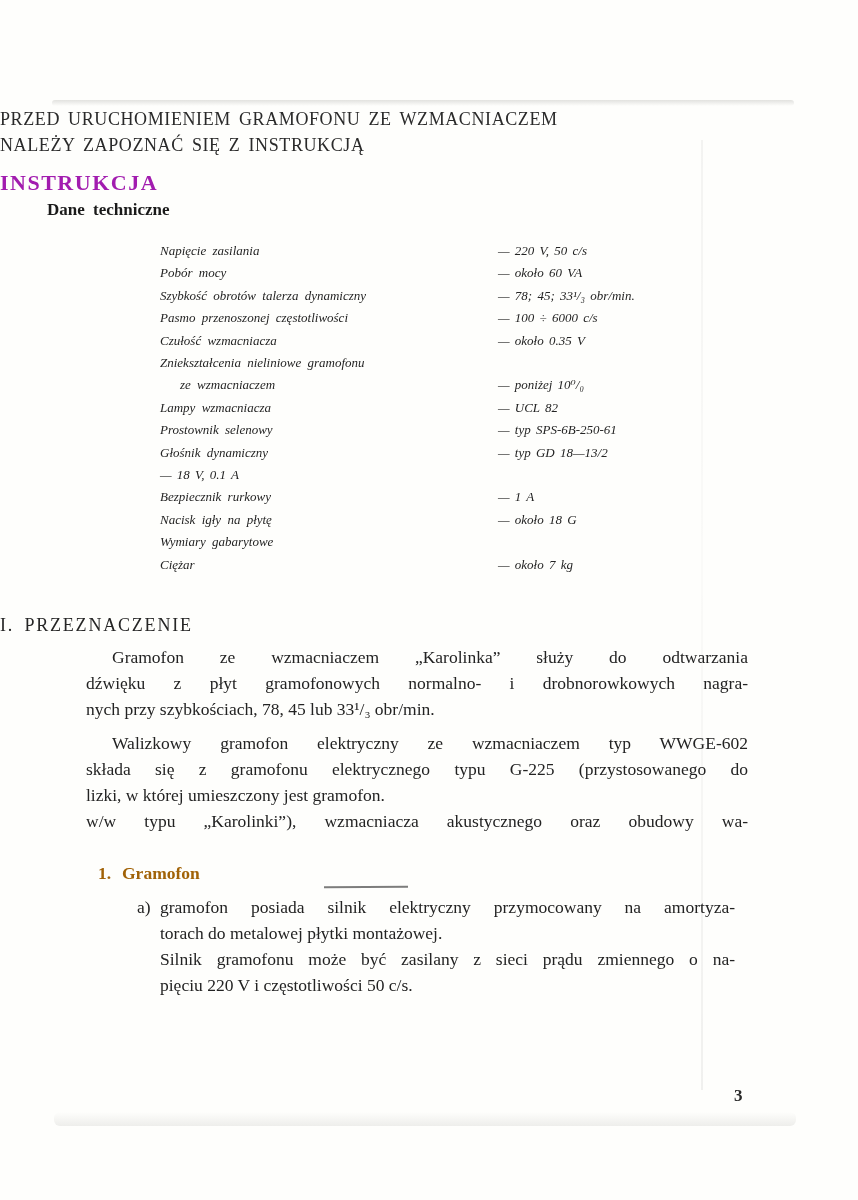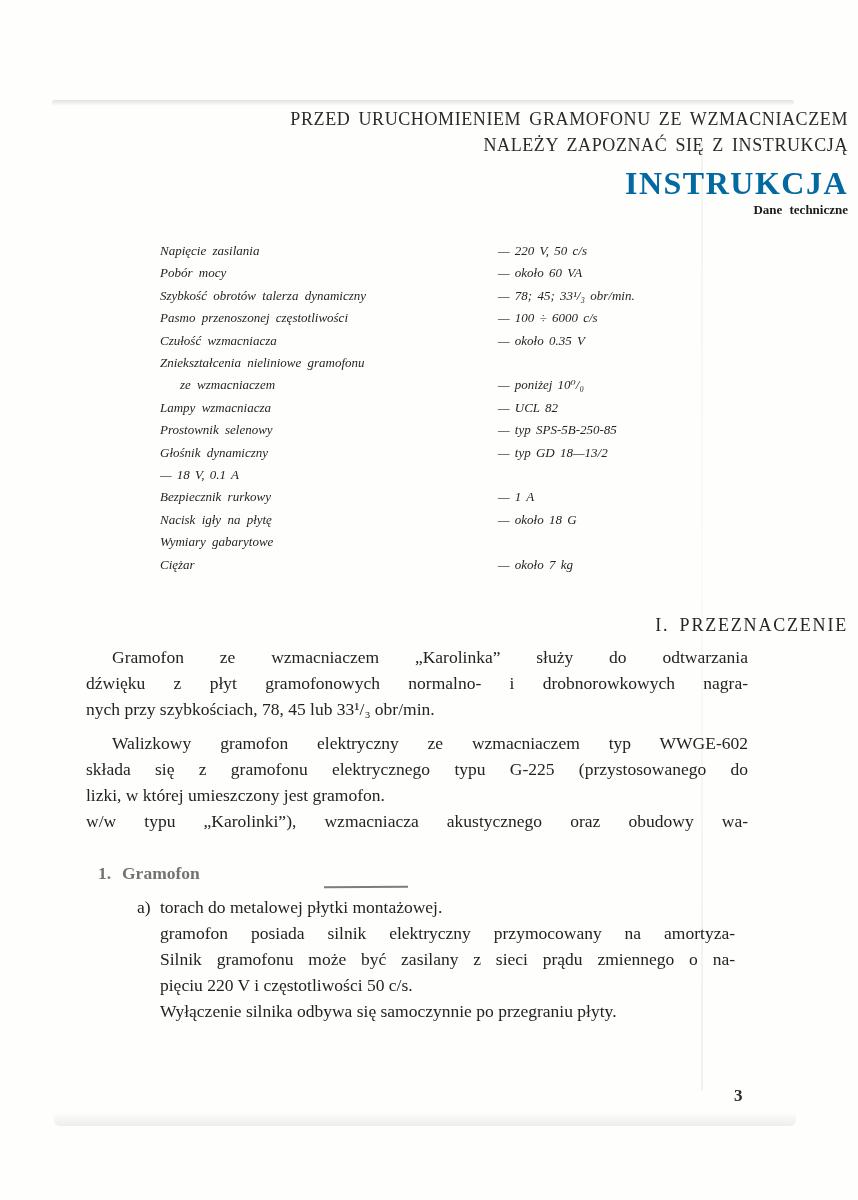--- a/index.html
+++ b/index.html
@@ -14,43 +14,43 @@
   .edge-top{position:absolute;left:52px;right:64px;top:100px;height:6px;
     background:linear-gradient(180deg,rgba(115,115,108,0.20),rgba(115,115,108,0));border-radius:3px;}
   .edge-bottom{position:absolute;left:54px;right:62px;top:1112px;height:14px;
     background:linear-gradient(0deg,rgba(120,120,112,0.12),rgba(120,120,112,0));border-radius:6px;}
   .crease{position:absolute;left:701px;top:140px;width:2px;height:950px;
     background:linear-gradient(180deg,rgba(0,0,0,0.045),rgba(0,0,0,0.015) 45%,rgba(0,0,0,0.055));}
   .strike{position:absolute;left:324px;top:886px;width:84px;height:2px;
     background:rgba(45,45,45,0.62);transform:rotate(-0.4deg);}
 
   .content{padding-top:106px;}
-  .centered{padding-right:10px;text-align:right;}
+  .centered{padding-right:10px;text-align:left;}
 
   .notice{font-size:18px;line-height:26px;letter-spacing:0.6px;color:#2a2a2a;word-spacing:3px;}
-  .title{margin-top:10px;font-size:32px;line-height:30px;font-weight:bold;letter-spacing:1.5px;color:#0369a1;}
-  .subtitle{margin-top:2px;font-size:13px;line-height:20px;font-weight:bold;word-spacing:4px;color:#1a1a1a;}
+  .title{margin-top:10px;font-size:22px;line-height:30px;font-weight:bold;letter-spacing:1.5px;color:#a21caf;}
+  .subtitle{margin-top:2px;font-size:17px;line-height:20px;font-weight:bold;word-spacing:4px;color:#1a1a1a;margin-left:47px;}
 
   .spec{margin:20px 0 12px 160px;font-size:13px;font-style:italic;}
   .spec-row{display:grid;grid-template-columns:338px auto;line-height:22.4px;}
   .spec-label{word-spacing:3px;white-space:nowrap;}
   .spec-label.indent{padding-left:20px;}
   .spec-value{white-space:nowrap;word-spacing:2px;}
 
   .sec-heading{font-size:18px;line-height:22px;letter-spacing:1.8px;color:#262626;word-spacing:4px;}
-  .sh1{margin-top:38px;margin-left:35px;}
+  .sh1{margin-top:38px;}
   .sh2{margin-top:24px;}
 
   .para{font-size:17.5px;line-height:26px;color:#232323;}
   .body-para{margin:8px 110px 0 86px;}
   .pline{text-align:justify;}
   .pline.just{text-align-last:justify;}
   .pline.firstline{text-indent:26px;}
 
-  .item-head{margin:28px 0 0 98px;font-size:17.5px;line-height:22px;font-weight:bold;color:#737373;}
+  .item-head{margin:28px 0 0 98px;font-size:17.5px;line-height:22px;font-weight:bold;color:#a16207;}
   .item-num{display:inline-block;width:24px;}
   .subitem{position:relative;margin:10px 123px 0 137px;}
   .subitem-marker{position:absolute;left:0;top:0;font-size:17.5px;line-height:26px;}
   .subitem-text{margin-left:23px;}
 
   .pageno{position:absolute;left:734px;top:1086px;font-size:17px;font-weight:bold;color:#2a2a2a;}
 </style>
 </head>
 <body>
 
@@ -93,21 +93,21 @@
         <div class="spec-row">
           <span class="spec-label indent">ze wzmacniaczem</span>
           <span class="spec-value">— poniżej 10⁰/₀</span>
         </div>
         <div class="spec-row">
           <span class="spec-label">Lampy wzmacniacza</span>
           <span class="spec-value">— UCL 82</span>
         </div>
         <div class="spec-row">
           <span class="spec-label">Prostownik selenowy</span>
-          <span class="spec-value">— typ SPS-5B-250-85</span>
+          <span class="spec-value">— typ SPS-6B-250-61</span>
         </div>
         <div class="spec-row">
           <span class="spec-label">Głośnik dynamiczny</span>
           <span class="spec-value">— typ GD 18—13/2</span>
         </div>
         <div class="spec-row">
           <span class="spec-value">— 18 V, 0.1 A</span>
         </div>
         <div class="spec-row">
           <span class="spec-label">Bezpiecznik rurkowy</span>
@@ -140,25 +140,24 @@
         <div class="pline just">w/w typu „Karolinki”), wzmacniacza akustycznego oraz obudowy wa-</div>
       </div>
 
     <div class="item-head">
       <span class="item-num">1.</span><span class="item-title">Gramofon</span>
     </div>
 
     <div class="subitem">
       <span class="subitem-marker">a)</span>
       <div class="subitem-text para">
+          <div class="pline just">gramofon posiada silnik elektryczny przymocowany na amortyza-</div>
           <div class="pline">torach do metalowej płytki montażowej.</div>
-          <div class="pline just">gramofon posiada silnik elektryczny przymocowany na amortyza-</div>
           <div class="pline just">Silnik gramofonu może być zasilany z sieci prądu zmiennego o na-</div>
           <div class="pline">pięciu 220 V i częstotliwości 50 c/s.</div>
-          <div class="pline">Wyłączenie silnika odbywa się samoczynnie po przegraniu płyty.</div>
         </div>
     </div>
   </div>
 
   <div class="strike"></div>
   <div class="edge-bottom"></div>
   <div class="pageno">3</div>
 </div>
 
 </body></html>

